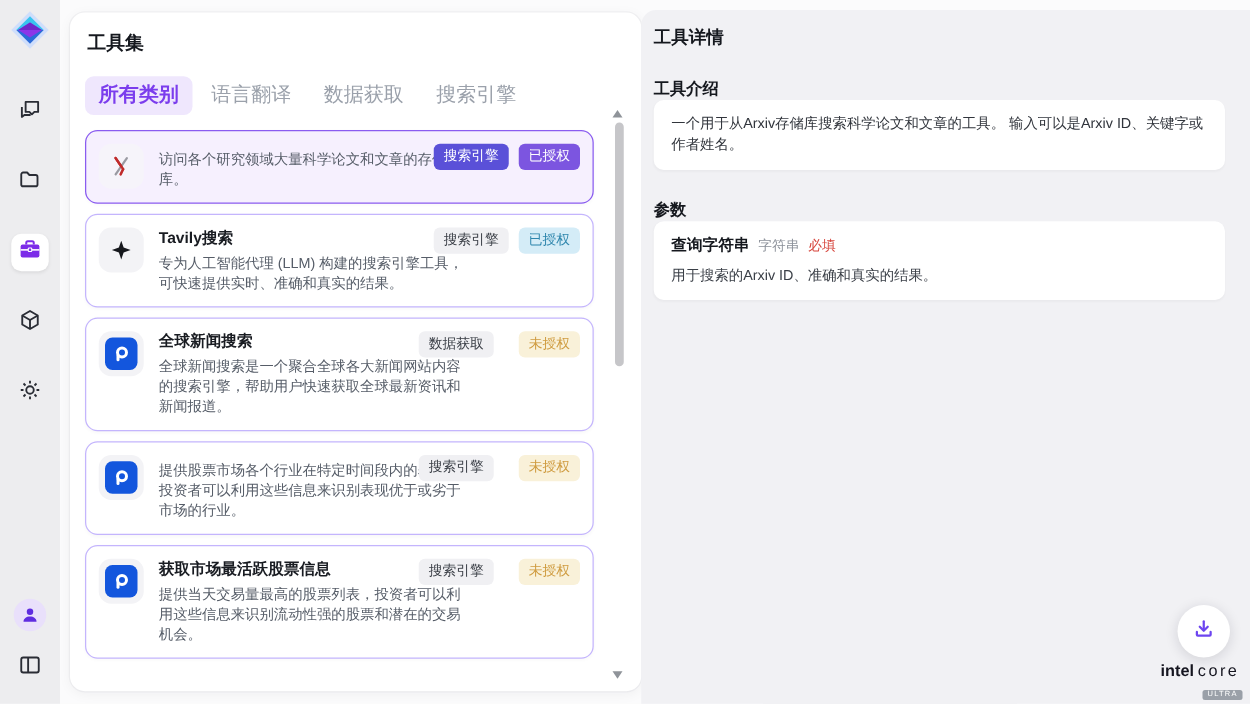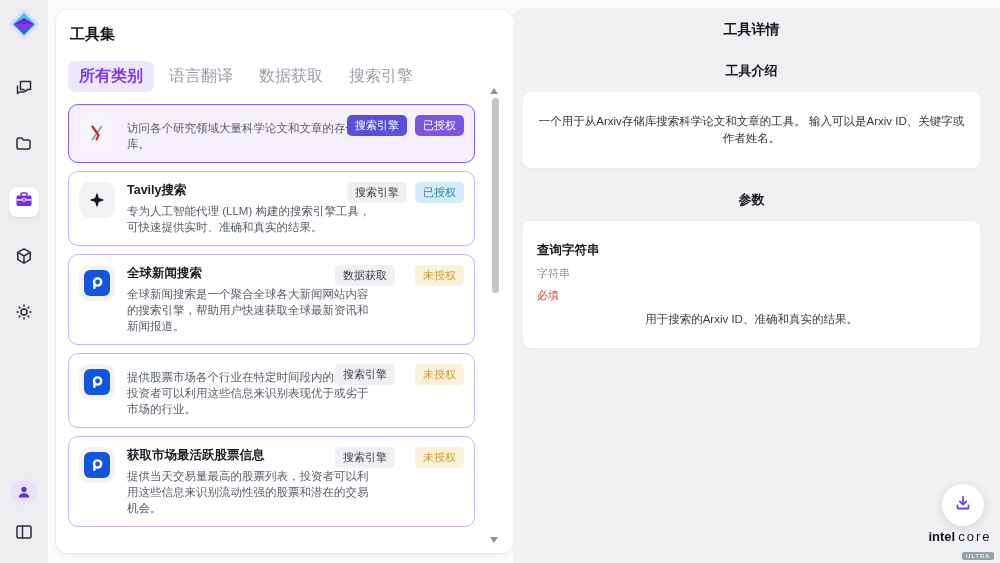--- a/index.html
+++ b/index.html
@@ -58,28 +58,28 @@
 
   
   .sb-up, .sb-down { position:absolute; right:15px; width:0; height:0; border-left:4px solid transparent; border-right:4px solid transparent; cursor:pointer; }
   .sb-up   { top:78px;  border-bottom:6px solid #8f9399; }
   .sb-down { bottom:10px; border-top:6px solid #8f9399; }
   .sb-thumb { position:absolute; right:14px; top:88px; width:7px; height:195px; border-radius:4px; background:#c6c6c9; cursor:pointer; }
 
   
   .detail-panel {
     position:absolute; left:513px; top:8px; width:487px; height:555px;
-    background:#f1f1f4; border-radius:12px 0 0 0;text-align:center;
+    background:#f1f1f4; border-radius:12px 0 0 0;
   }
   .detail-inner { padding:13px 20px 0 10px; }
   .detail-title { font-size:14px; font-weight:bold; color:#15181e; }
   .section-heading { font-size:13px; font-weight:bold; color:#15181e; margin-top:23px; }
-  .white-card { margin-top:12px; background:#ffffff; border-radius:8px; padding:21px 14px; box-shadow:0 1px 2px rgba(20,20,40,.03); }
+  .white-card { background:#ffffff; border-radius:8px; padding:11px 14px; box-shadow:0 1px 2px rgba(20,20,40,.03); }
   .intro-text { font-size:11.5px; color:#31353c; line-height:17px; }
-  .param-line { display:flex; align-items:baseline; gap:7px;flex-direction:column; }
+  .param-line { display:flex; align-items:baseline; gap:7px; }
   .param-name { font-size:12.5px; font-weight:bold; color:#15181e; }
   .param-type { font-size:11px; color:#8b9099; }
   .param-required { font-size:11px; color:#d6453d; }
   .param-desc { margin-top:8px; font-size:11.5px; color:#3a3f47; line-height:16px; }
 
   
   .download-fab {
     position:absolute; left:942px; top:484px; width:42px; height:42px; border-radius:50%;
     background:#ffffff; box-shadow:0 2px 10px rgba(20,20,40,.14);
     display:flex; align-items:center; justify-content:center; cursor:pointer;

